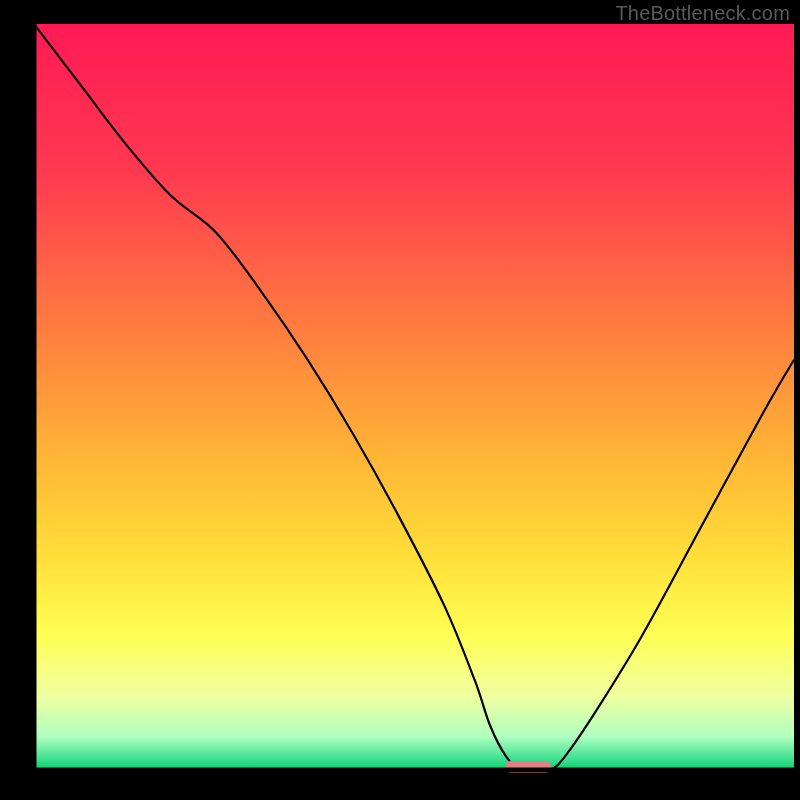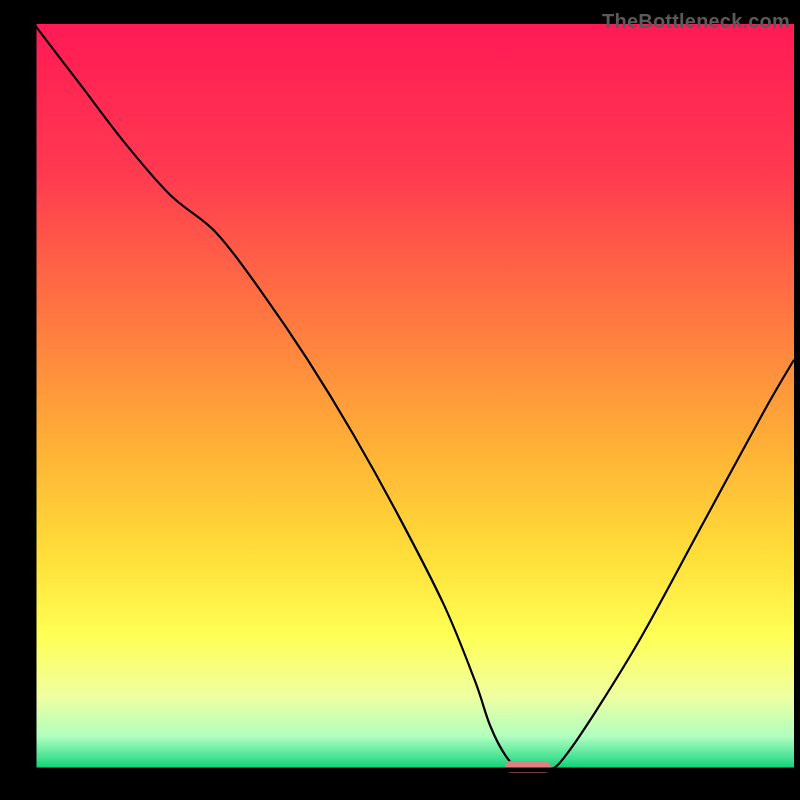--- a/index.html
+++ b/index.html
@@ -16,24 +16,23 @@
     width: 800px;
     height: 800px;
     background: #000;
   }
   #watermark {
     position: absolute;
     top: 2px;
     right: 10px;
     color: #5a5a5a;
     font-size: 20px;
-    font-weight: 700;
+    font-weight: 400;
     letter-spacing: 0.2px;
     z-index: 20;
-    margin-top: 8px;
   }
   #plot-area {
     position: absolute;
     left: 34px;
     top: 24px;
     width: 760px;
     height: 746px;
   }
   
   #grad {

